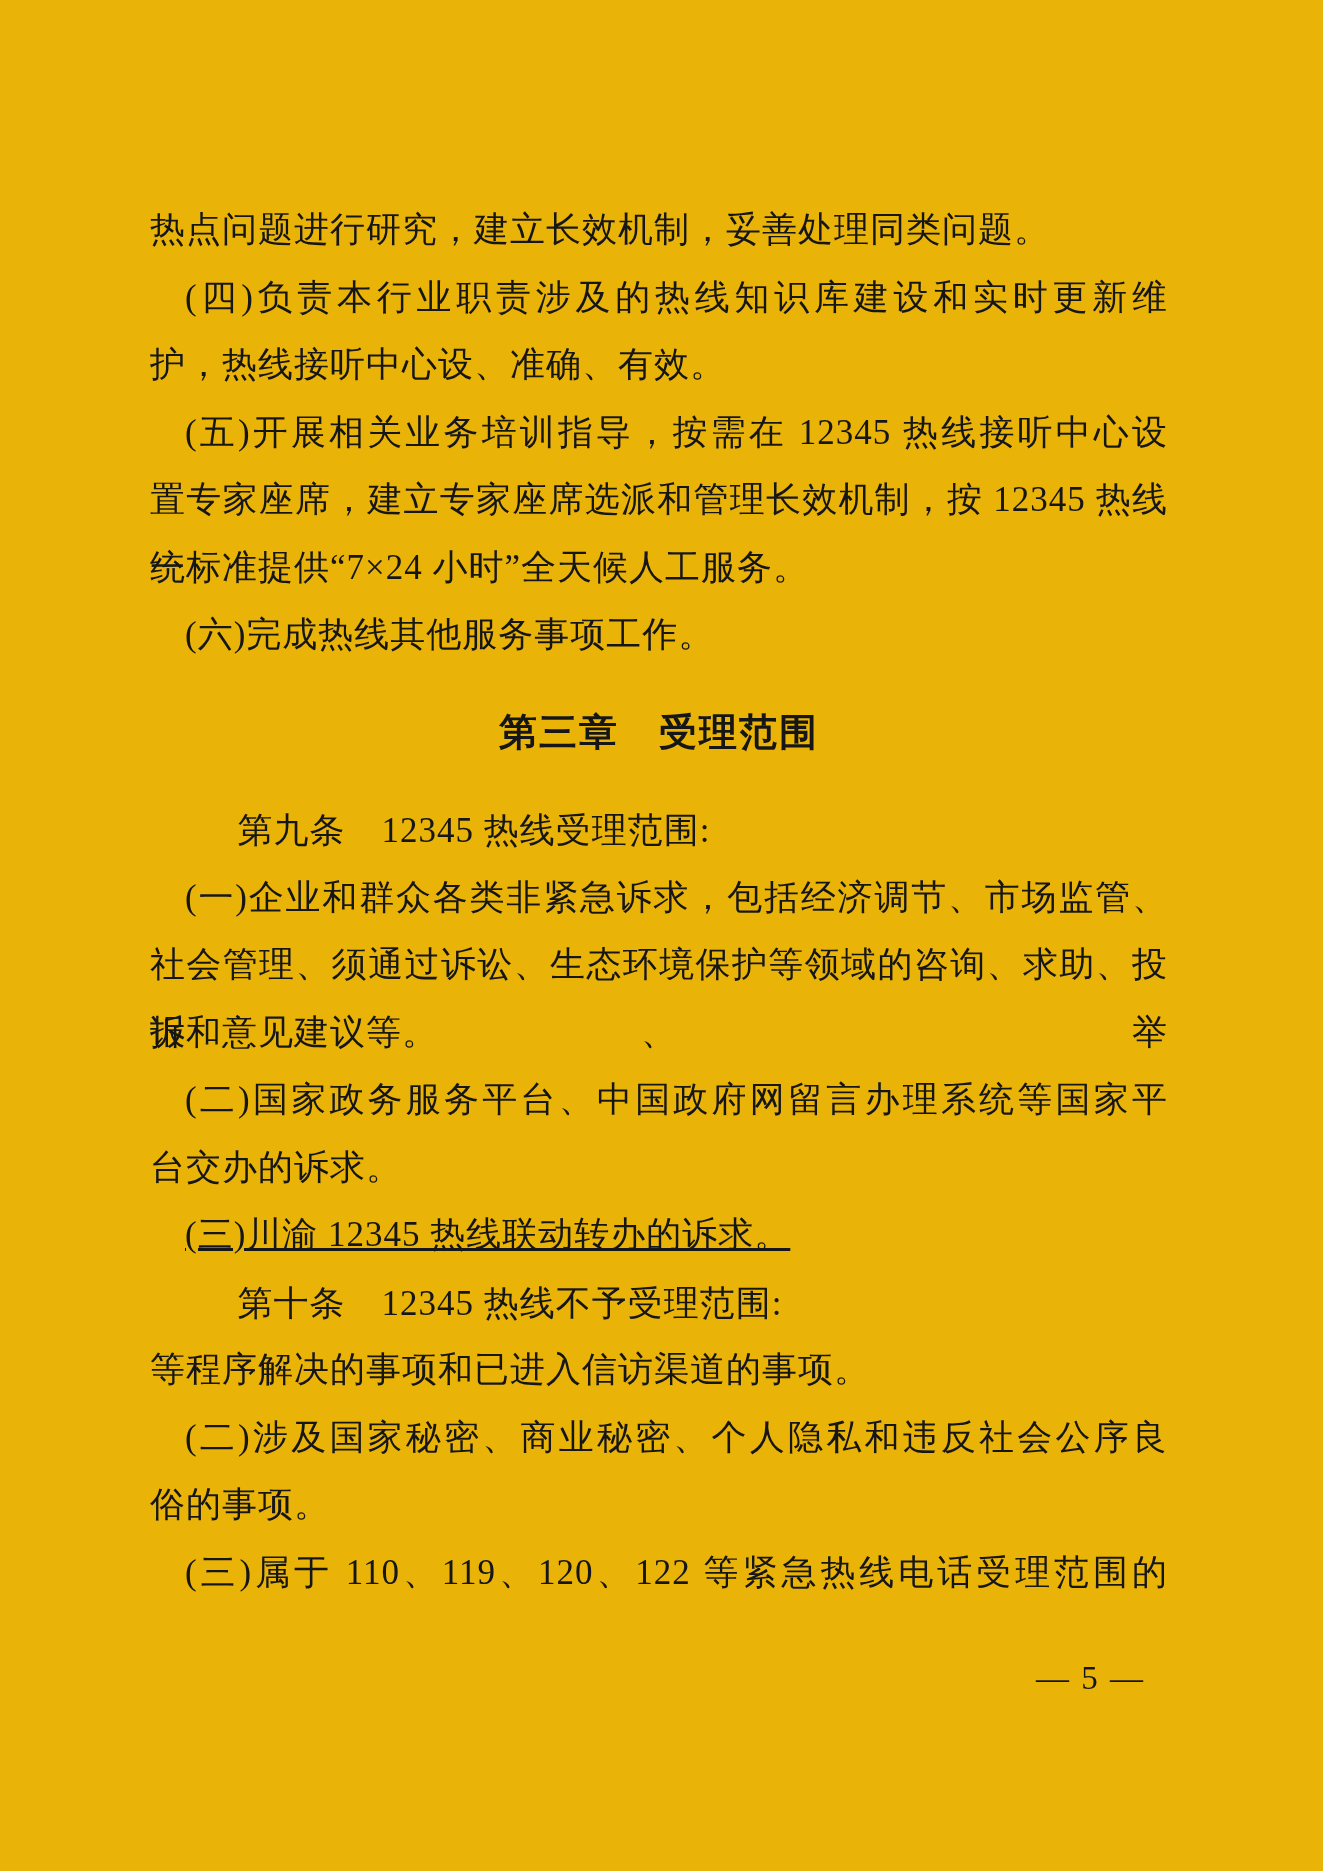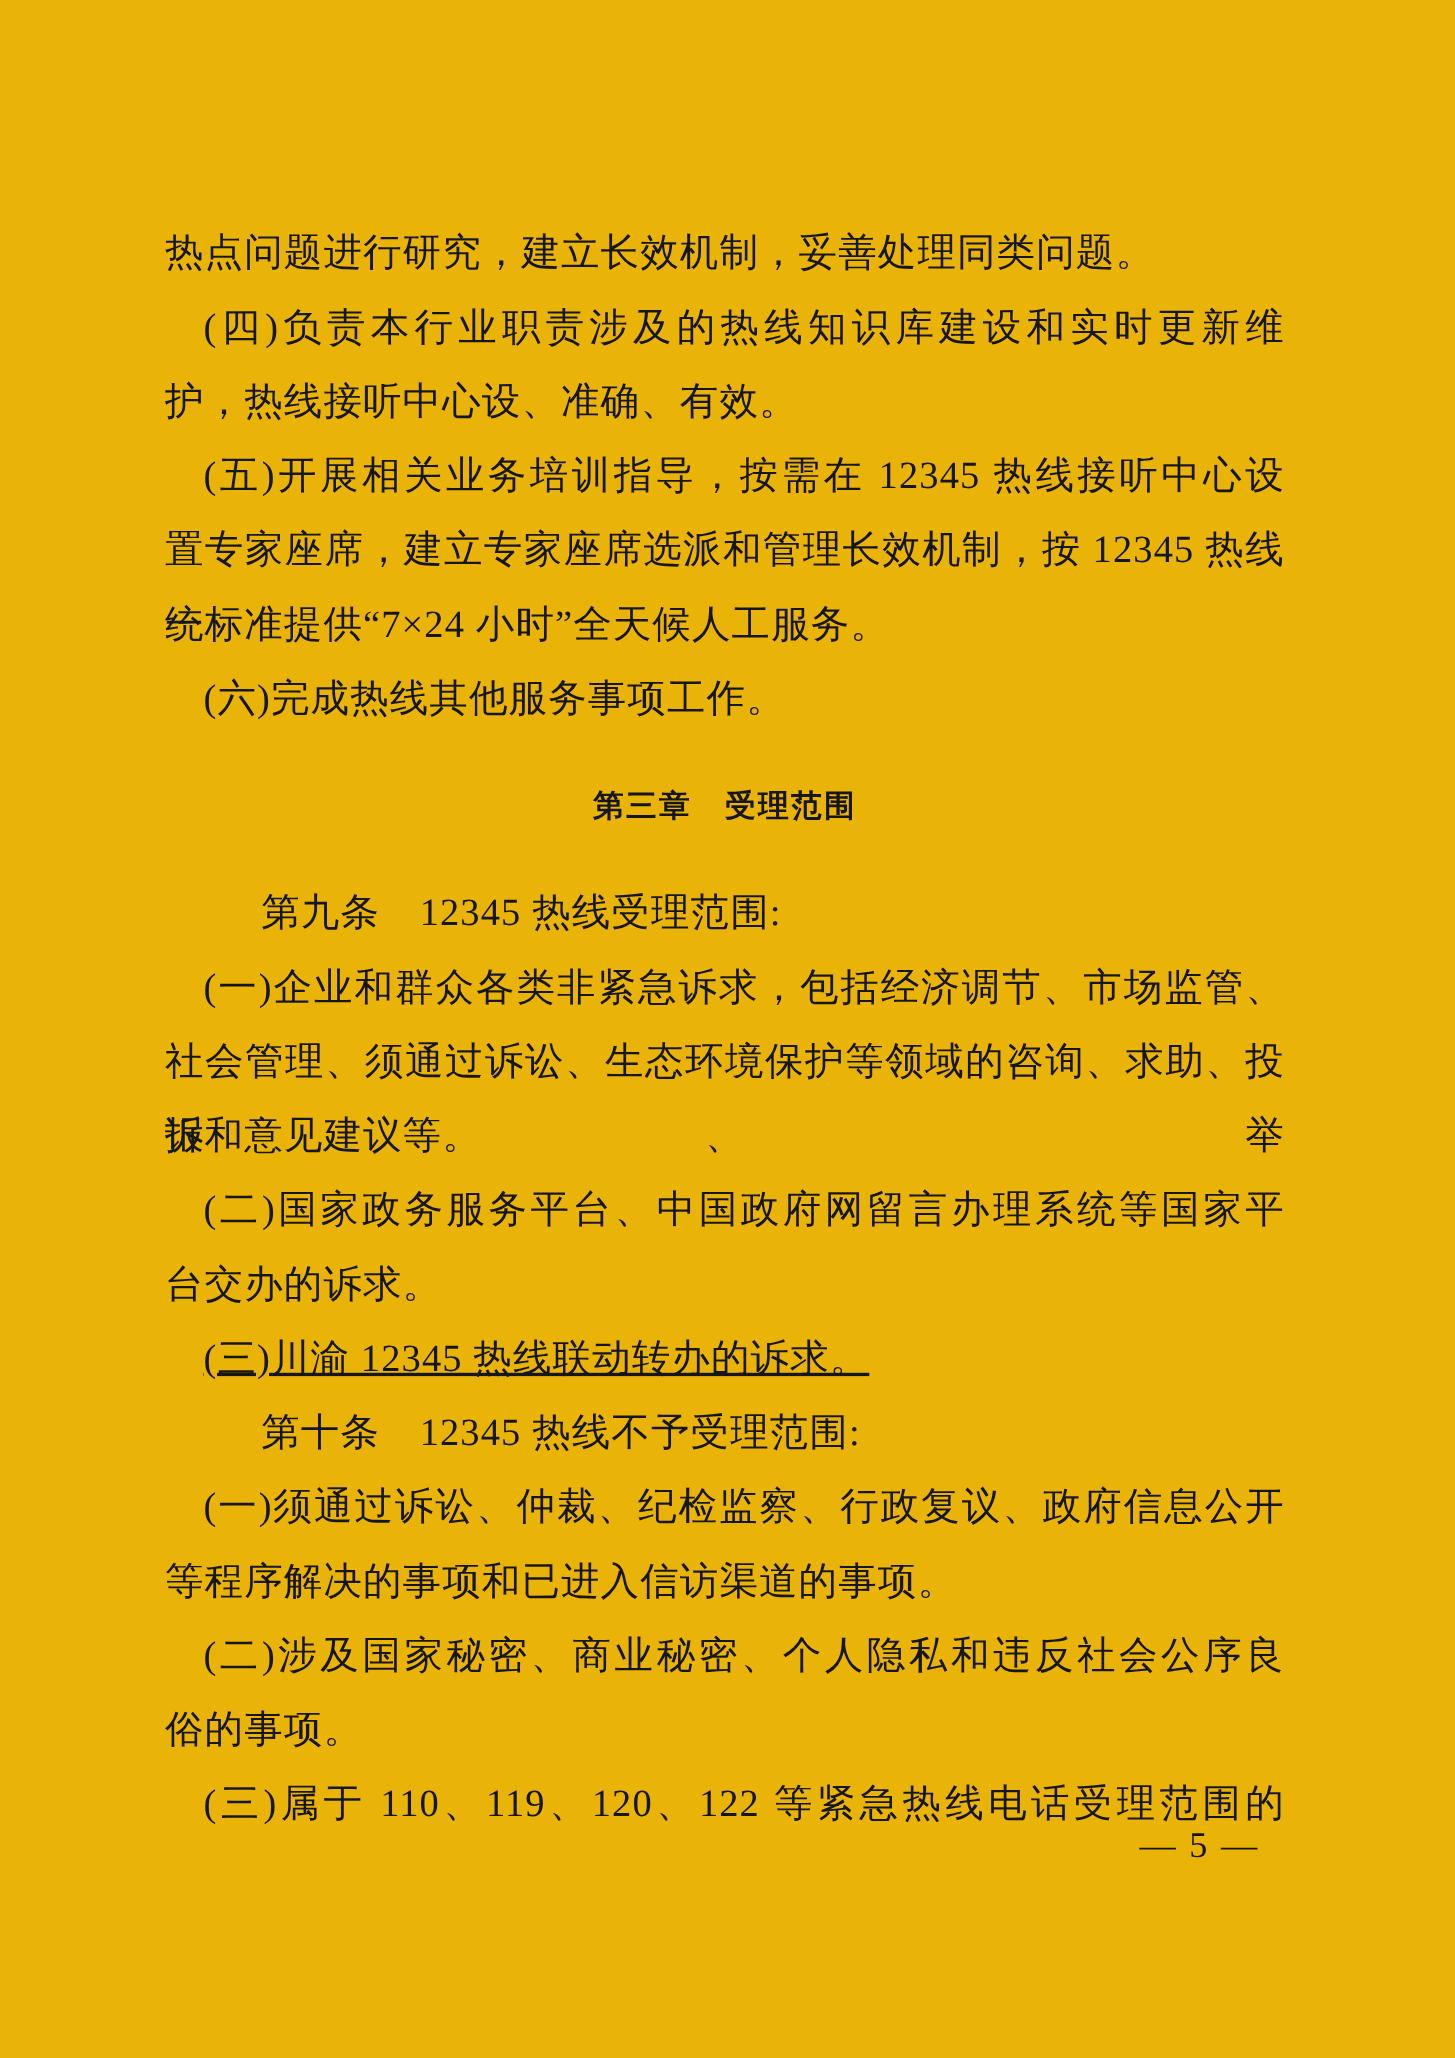--- a/index.html
+++ b/index.html
@@ -25,21 +25,21 @@
     text-justify:auto;
   }
   .line .b{
     font-family:"Liberation Sans","DejaVu Sans",sans-serif;
     font-weight:400;
   }
   .chapter-heading{
     height:127.5px;line-height:127.5px;
     margin:0;padding:0;
     text-align:center;
-    font-size:28px;
+    font-size:38px;
     font-weight:700;
     font-family:"Liberation Sans","DejaVu Sans",sans-serif;
     letter-spacing:2px;
   }
   .pagenum{
     position:absolute;
     top:1658px;right:178px;
     font-size:33px;
     line-height:40px;
     letter-spacing:2px;
@@ -62,21 +62,20 @@
     <h2 class="chapter-heading">第三章　受理范围</h2>
     <div id="lines-b">
         <div class="line" style="text-indent: 2.5em;"><span class="b">第九条</span><span>　12345 热线受理范围:</span></div>
         <div class="line fill" style="text-indent: 1em;"><span>(一)企业和群众各类非紧急诉求，包括经济调节、市场监管、</span></div>
         <div class="line fill"><span>社会管理、须通过诉讼、生态环境保护等领域的咨询、求助、投诉、举</span></div>
         <div class="line"><span>报和意见建议等。</span></div>
         <div class="line fill" style="text-indent: 1em;"><span>(二)国家政务服务平台、中国政府网留言办理系统等国家平</span></div>
         <div class="line"><span>台交办的诉求。</span></div>
         <div class="line" style="text-indent: 1em; text-decoration: underline;"><span>(三)川渝 12345 热线联动转办的诉求。</span></div>
         <div class="line" style="text-indent: 2.5em;"><span class="b">第十条</span><span>　12345 热线不予受理范围:</span></div>
-        <div class="line fill" style="text-indent: 1em;"><span>(一)须通过诉讼、仲裁、纪检监察、行政复议、政府信息公开</span></div>
         <div class="line"><span>等程序解决的事项和已进入信访渠道的事项。</span></div>
         <div class="line fill" style="text-indent: 1em;"><span>(二)涉及国家秘密、商业秘密、个人隐私和违反社会公序良</span></div>
         <div class="line"><span>俗的事项。</span></div>
         <div class="line fill" style="text-indent: 1em;"><span>(三)属于 110、119、120、122 等紧急热线电话受理范围的</span></div>
       </div>
   </div>
   <div class="pagenum">— 5 —</div>
 </div>
 
 </body></html>

